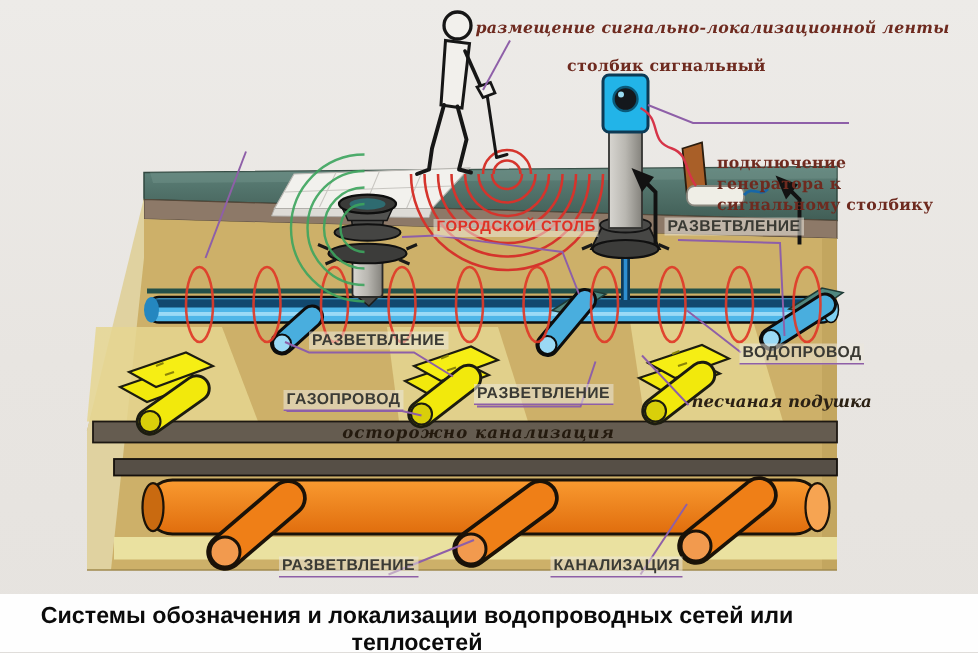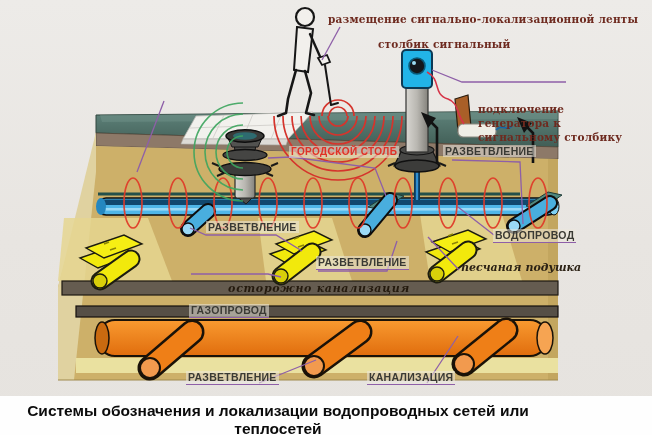--- a/index.html
+++ b/index.html
@@ -241,27 +241,27 @@
     <polyline points="190,228 206,235 276,235 302,251"></polyline>
     <polyline points="191,274 268,274 281,277"></polyline>
     <polyline points="318,271 387,271 397,241"></polyline>
     <polyline points="494,235 458,207"></polyline>
     <polyline points="459,270 428,237"></polyline>
     <polyline points="259,383 316,360"></polyline>
     <polyline points="427,383 458,336"></polyline>
   </g>
 </svg>
 
-  <div class="serif" style="left:328px;top:12px;">размещение сигнально-локализационной ленты</div>
+  <div class="serif" style="left:317px;top:12px;font-style:italic;">размещение сигнально-локализационной ленты</div>
   <div class="serif" style="left:378px;top:37px;">столбик сигнальный</div>
   <div class="serif wrap" style="left:478px;top:102px;width:152px;">подключение генератора к сигнальному столбику</div>
   <div class="lbl red" style="left:289px;top:146px;font-size:10px;">ГОРОДСКОЙ СТОЛБ</div>
   <div class="lbl" style="left:443px;top:145px;">РАЗВЕТВЛЕНИЕ</div>
   <div class="lbl" style="left:206px;top:221px;">РАЗВЕТВЛЕНИЕ</div>
-  <div class="lbl u" style="left:189px;top:260px;margin-top:44px;">ГАЗОПРОВОД</div>
+  <div class="lbl u" style="left:189px;top:260px;">ГАЗОПРОВОД</div>
   <div class="lbl u" style="left:316px;top:256px;">РАЗВЕТВЛЕНИЕ</div>
   <div class="lbl u" style="left:493px;top:229px;">ВОДОПРОВОД</div>
   <div class="ital" style="left:461px;top:261px;">песчаная подушка</div>
   <div class="band-lbl" style="left:80px;top:282px;width:478px;">осторожно канализация</div>
   <div class="lbl u" style="left:186px;top:371px;">РАЗВЕТВЛЕНИЕ</div>
   <div class="lbl u" style="left:367px;top:371px;">КАНАЛИЗАЦИЯ</div>
 
   <div class="caption-band"></div>
   <div class="caption">Системы обозначения и локализации водопроводных сетей или теплосетей</div>
 </div>

